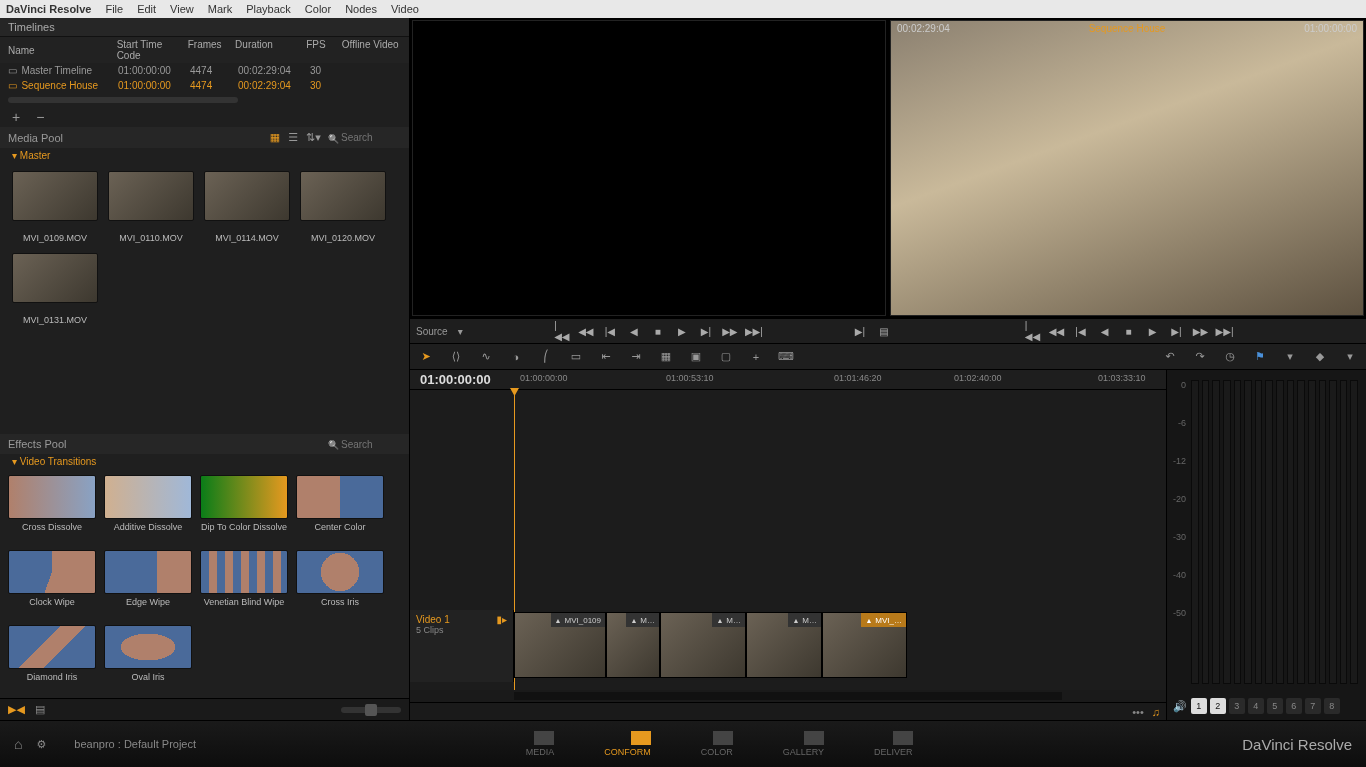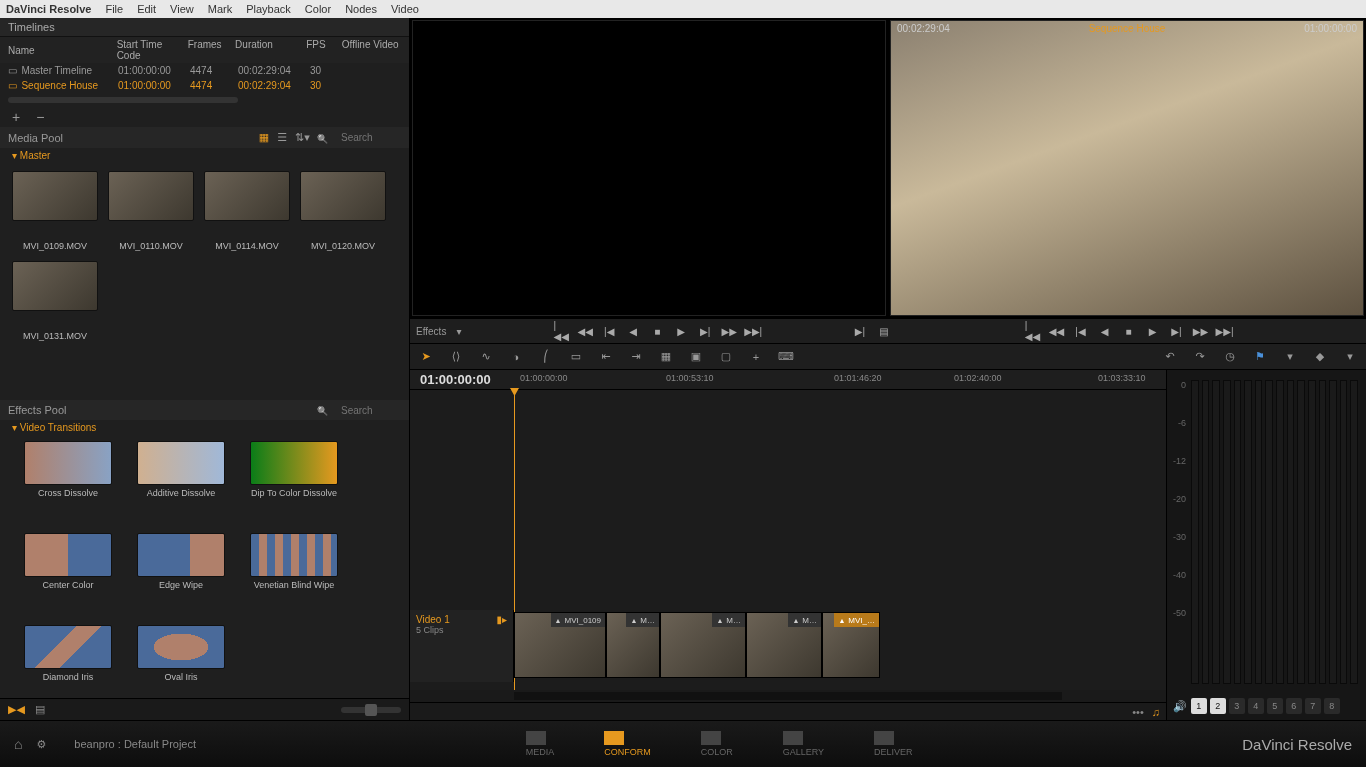--- a/index.html
+++ b/index.html
@@ -18,30 +18,30 @@
 .tcol-start { width:72px; }
 .tcol-frames { width:48px; }
 .tcol-dur { width:72px; }
 .tcol-fps { width:36px; }
 .tcol-off { width:60px; }
 .scroll-thin { height:6px; background:#333; margin:4px 8px; border-radius:3px; width:230px;}
 .plusminus { display:flex; gap:16px; padding:2px 12px; color:#999; font-size:14px; }
 .mediapool-hdr { display:flex; align-items:center; justify-content:space-between; padding:4px 8px; background:#262626; }
 .mp-icons { display:flex; gap:8px; align-items:center; color:#999;}
 .mp-icons .grid-icon { color:#e6991f; }
-.mp-search { display:flex; align-items:center; gap:12px; color:#777;}
+.mp-search { display:flex; align-items:center; gap:1px; color:#777;}
 .mp-search input { background:transparent; border:none; color:#999; font-size:10px; width:60px;}
 .master-row { color:#e6991f; font-size:10px; padding:2px 12px;}
 .thumb-grid { display:flex; flex-wrap:wrap; gap:10px; padding:8px 12px; }
 .thumb-item { width:86px; }
 .thumb-img { width:86px; height:50px; background:#444; border:1px solid #111; position:relative; border-radius:2px; background:linear-gradient(135deg,#6b6255,#3d382f);}
-.thumb-label { font-size:9px; color:#bbb; text-align:center; margin-top:20px; overflow:hidden; text-overflow:ellipsis; white-space:nowrap;}
+.thumb-label { font-size:9px; color:#bbb; text-align:center; margin-top:12px; overflow:hidden; text-overflow:ellipsis; white-space:nowrap;}
 .effects-hdr { display:flex; justify-content:space-between; padding:4px 8px; background:#262626; margin-top:6px;}
 .effects-sub { color:#e6991f; font-size:10px; padding:2px 12px;}
-.fx-grid { display:flex; flex-wrap:wrap; gap:25px; padding:6px 24px; }
+.fx-grid { display:flex; flex-wrap:wrap; gap:8px; padding:6px 8px; }
 .fx-item { width:88px; text-align:center;}
 .fx-thumb { width:88px; height:44px; border:1px solid #111; border-radius:2px;}
 .fx-label { font-size:9px; color:#bbb; margin-top:3px; height:20px;}
 .left-bottom { height:22px; background:#1a1a1a; display:flex; align-items:center; padding:0 8px; gap:10px; border-top:1px solid #000;}
 .right-col { flex:1; display:flex; flex-direction:column; }
 .viewers { display:flex; height:300px; background:#000; }
 .viewer { flex:1; position:relative; border:1px solid #222; margin:2px;}
 .viewer.src { background:#000;}
 .viewer.prog { background:linear-gradient(160deg,#8b8070 0%,#c9b99a 40%,#5d5140 100%);}
 .viewer-top { position:absolute; top:2px; left:6px; right:6px; display:flex; justify-content:space-between; font-size:10px; color:#ccc;}
@@ -76,21 +76,21 @@
 .meter-labels { position:absolute; right:180px; top:10px; display:flex; flex-direction:column; gap:28px; font-size:9px; color:#666; text-align:right; width:18px;}
 .meter-bars { position:absolute; top:10px; left:24px; right:8px; bottom:36px; display:flex; gap:3px;}
 .meter-bar { flex:1; background:linear-gradient(180deg,#1a1a1a 0%,#1a1a1a 100%); border:1px solid #0a0a0a;}
 .meter-bottom { position:absolute; bottom:6px; left:6px; right:6px; display:flex; align-items:center; gap:4px;}
 .meter-num { width:16px; height:16px; background:#2a2a2a; color:#888; font-size:9px; display:flex; align-items:center; justify-content:center; border-radius:2px; cursor:pointer;}
 .meter-num.active { background:#ddd; color:#111;}
 .right-bottom { height:18px; background:#1a1a1a; border-top:1px solid #000; display:flex; align-items:center; justify-content:flex-end; padding:0 6px; gap:8px;}
 .footer { height:47px; background:linear-gradient(180deg,#1a1a1a,#0d0d0d); display:flex; align-items:center; padding:0 14px; border-top:1px solid #000;}
 .footer-left { display:flex; align-items:center; gap:14px; color:#888;}
 .footer-tabs { flex:1; display:flex; justify-content:center; gap:50px;}
-.ftab { display:flex; flex-direction:column; align-items:flex-start; color:#666; font-size:9px; cursor:pointer; gap:2px;}
+.ftab { display:flex; flex-direction:column; align-items:flex-end; color:#666; font-size:9px; cursor:pointer; gap:2px;}
 .ftab.active { color:#e6991f;}
 .ftab-icon { width:20px; height:14px; background:#444;}
 .ftab.active .ftab-icon { background:#e6991f;}
 .footer-brand { font-size:15px; color:#aaa; font-weight:300;}
 .gear-icon::before{content:'⚙';}
 .home-icon::before{content:'⌂'; font-size:14px;}
 .search-icon::before{content:'🔍'; font-size:9px; filter:grayscale(1);}
 </style>
 </head>
 <body>
@@ -206,26 +206,34 @@
         </div>
         <div class="fx-item">
           <div class="fx-thumb" style="background:linear-gradient(90deg,#0a7d18 0%,#e6991f 100%)"></div>
           <div class="fx-label">Dip To Color Dissolve</div>
         </div>
         <div class="fx-item">
           <div class="fx-thumb" style="background:linear-gradient(90deg,#b0806b 50%,#4a6a9a 50%)"></div>
           <div class="fx-label">Center Color</div>
         </div>
         <div class="fx-item">
+          <div class="fx-thumb" style="background:conic-gradient(#b0806b 0deg 200deg,#4a6a9a 200deg 360deg)"></div>
+          <div class="fx-label">Clock Wipe</div>
+        </div>
+        <div class="fx-item">
           <div class="fx-thumb" style="background:linear-gradient(90deg,#4a6a9a 0%,#4a6a9a 60%,#b0806b 60%)"></div>
           <div class="fx-label">Edge Wipe</div>
         </div>
         <div class="fx-item">
           <div class="fx-thumb" style="background:repeating-linear-gradient(90deg,#4a6a9a 0 8px,#b0806b 8px 16px)"></div>
           <div class="fx-label">Venetian Blind Wipe</div>
+        </div>
+        <div class="fx-item">
+          <div class="fx-thumb" style="background:radial-gradient(circle,#b0806b 40%,#4a6a9a 40%)"></div>
+          <div class="fx-label">Cross Iris</div>
         </div>
         <div class="fx-item">
           <div class="fx-thumb" style="background:linear-gradient(135deg,#4a6a9a 40%,#b0806b 40% 60%,#4a6a9a 60%)"></div>
           <div class="fx-label">Diamond Iris</div>
         </div>
         <div class="fx-item">
           <div class="fx-thumb" style="background:radial-gradient(ellipse,#b0806b 45%,#4a6a9a 45%)"></div>
           <div class="fx-label">Oval Iris</div>
         </div>
       </div>
@@ -253,21 +261,21 @@
         <div class="viewer-top">
           <span>00:02:29:04</span>
           <span class="title">Sequence House</span>
           <span>01:00:00:00</span>
         </div>
       </div>
     </div>
 
     <div class="transport-row">
       <div class="half" style="justify-content:flex-start;padding-left:6px">
-        <span>Effects</span>
+        <span>Source</span>
           <span>▾</span>
         <div style="flex:1;display:flex;justify-content:center;gap:10px">
           <span class="tport-btn">|◀◀</span>
           <span class="tport-btn">◀◀</span>
           <span class="tport-btn">|◀</span>
           <span class="tport-btn">◀</span>
           <span class="tport-btn">■</span>
           <span class="tport-btn">▶</span>
           <span class="tport-btn">▶|</span>
           <span class="tport-btn">▶▶</span>
@@ -343,21 +351,21 @@
                   <div class="clip-footer"><span style="font-size:7px">▲</span>M…</div>
                 </div>
                 <div class="clip" style="width: 86px;">
                   <div class="clip-body"></div>
                   <div class="clip-footer"><span style="font-size:7px">▲</span>M…</div>
                 </div>
                 <div class="clip" style="width: 76px;">
                   <div class="clip-body"></div>
                   <div class="clip-footer"><span style="font-size:7px">▲</span>M…</div>
                 </div>
-                <div class="clip sel" style="width: 58px; text-align: right;">
+                <div class="clip sel" style="width: 85px; text-align: right;">
                   <div class="clip-body"></div>
                   <div class="clip-footer"><span style="font-size:7px">▲</span>MVI_…</div>
                 </div>
               </div>
           </div>
         </div>
         <div class="tl-scroll"></div>
         <div class="right-bottom">
           <span style="color:#888">•••</span>
           <span style="color:#e6991f">♫</span>

